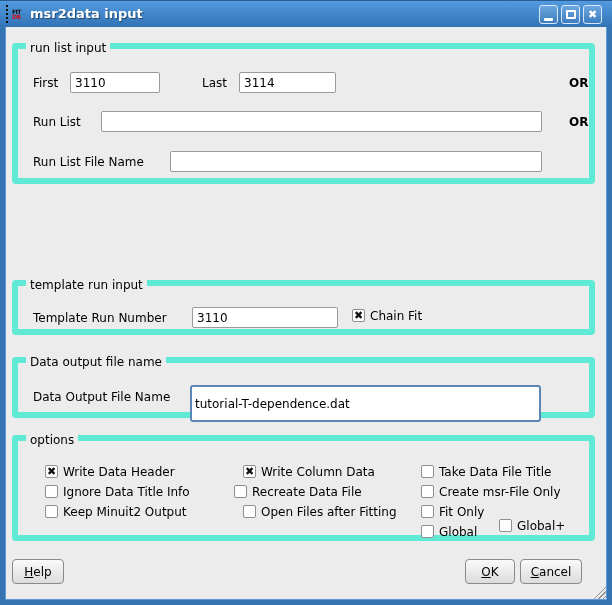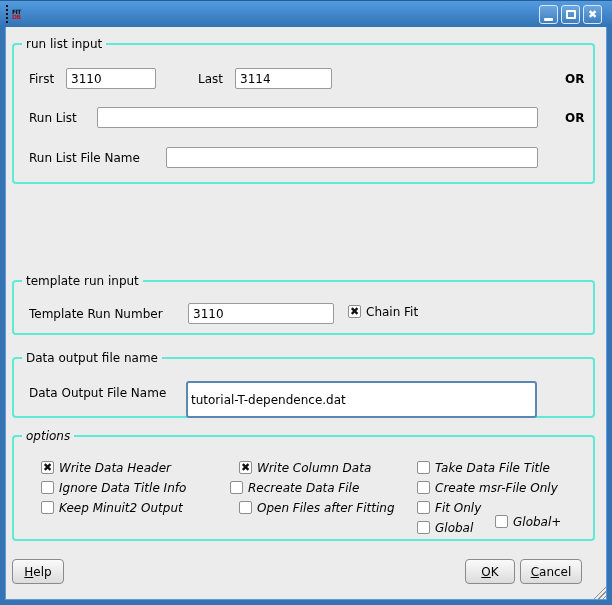--- a/index.html
+++ b/index.html
@@ -46,32 +46,32 @@
   
   .content-bg {
     position: absolute; left: 5px; right: 5px; top: 27px; bottom: 5px;
     background: #ececec;
     box-shadow: inset 1px 0 0 #5e9bd9, inset -1px 0 0 #5e9bd9, inset 0 -1px 0 #5e9bd9;
   }
 
   
   .groupbox {
     position: absolute; left: 12px; width: 583px;
-    border: 2px solid #5eead4; border-radius: 4px;
+    border: 6px solid #5eead4; border-radius: 4px;
   }
   .group-title {
     position: absolute; top: -8px; left: 8px;
     background: #ececec; padding: 0 4px;
     font-size: 12px; color: #000; white-space: nowrap;
   }
   .gb-run-list { top: 43px;  height: 141px; }
   .gb-ext      { top: 203px; height: 55px;  }
   .gb-template { top: 280px; height: 55px;  }
   .gb-output   { top: 357px; height: 61px;  }
-  .gb-options  { top: 435px; height: 106px; font-style: italic; }
+  .gb-options  { top: 435px; height: 106px; }
 
   .flabel { position: absolute; font-size: 12px; color: #000; white-space: nowrap; }
   .or-label { position: absolute; font-size: 12px; font-weight: bold; color: #000; }
 
   .tfield {
     position: absolute; height: 21px;
     background: #ffffff; border: 1px solid #9a9a9a; border-radius: 2px;
     font-family: "DejaVu Sans", "Liberation Sans", sans-serif;
     font-size: 12px; color: #000; padding: 1px 4px; outline: none;
   }
@@ -117,20 +117,21 @@
 </head>
 <body>
 
 <div class="window">
 
   <div class="titlebar">
     <div class="app-icon">
       <span class="r1">FIT</span>
       <span class="r2">DB</span>
     </div>
+    <span class="title-text">msr2data input</span>
     <div class="win-btn btn-min">
       <span class="glyph-minimize"></span>
     </div>
     <div class="win-btn btn-max">
       <span class="glyph-maximize"></span>
     </div>
     <div class="win-btn btn-close">
       <span class="glyph-close">✖</span>
     </div>
   </div>

